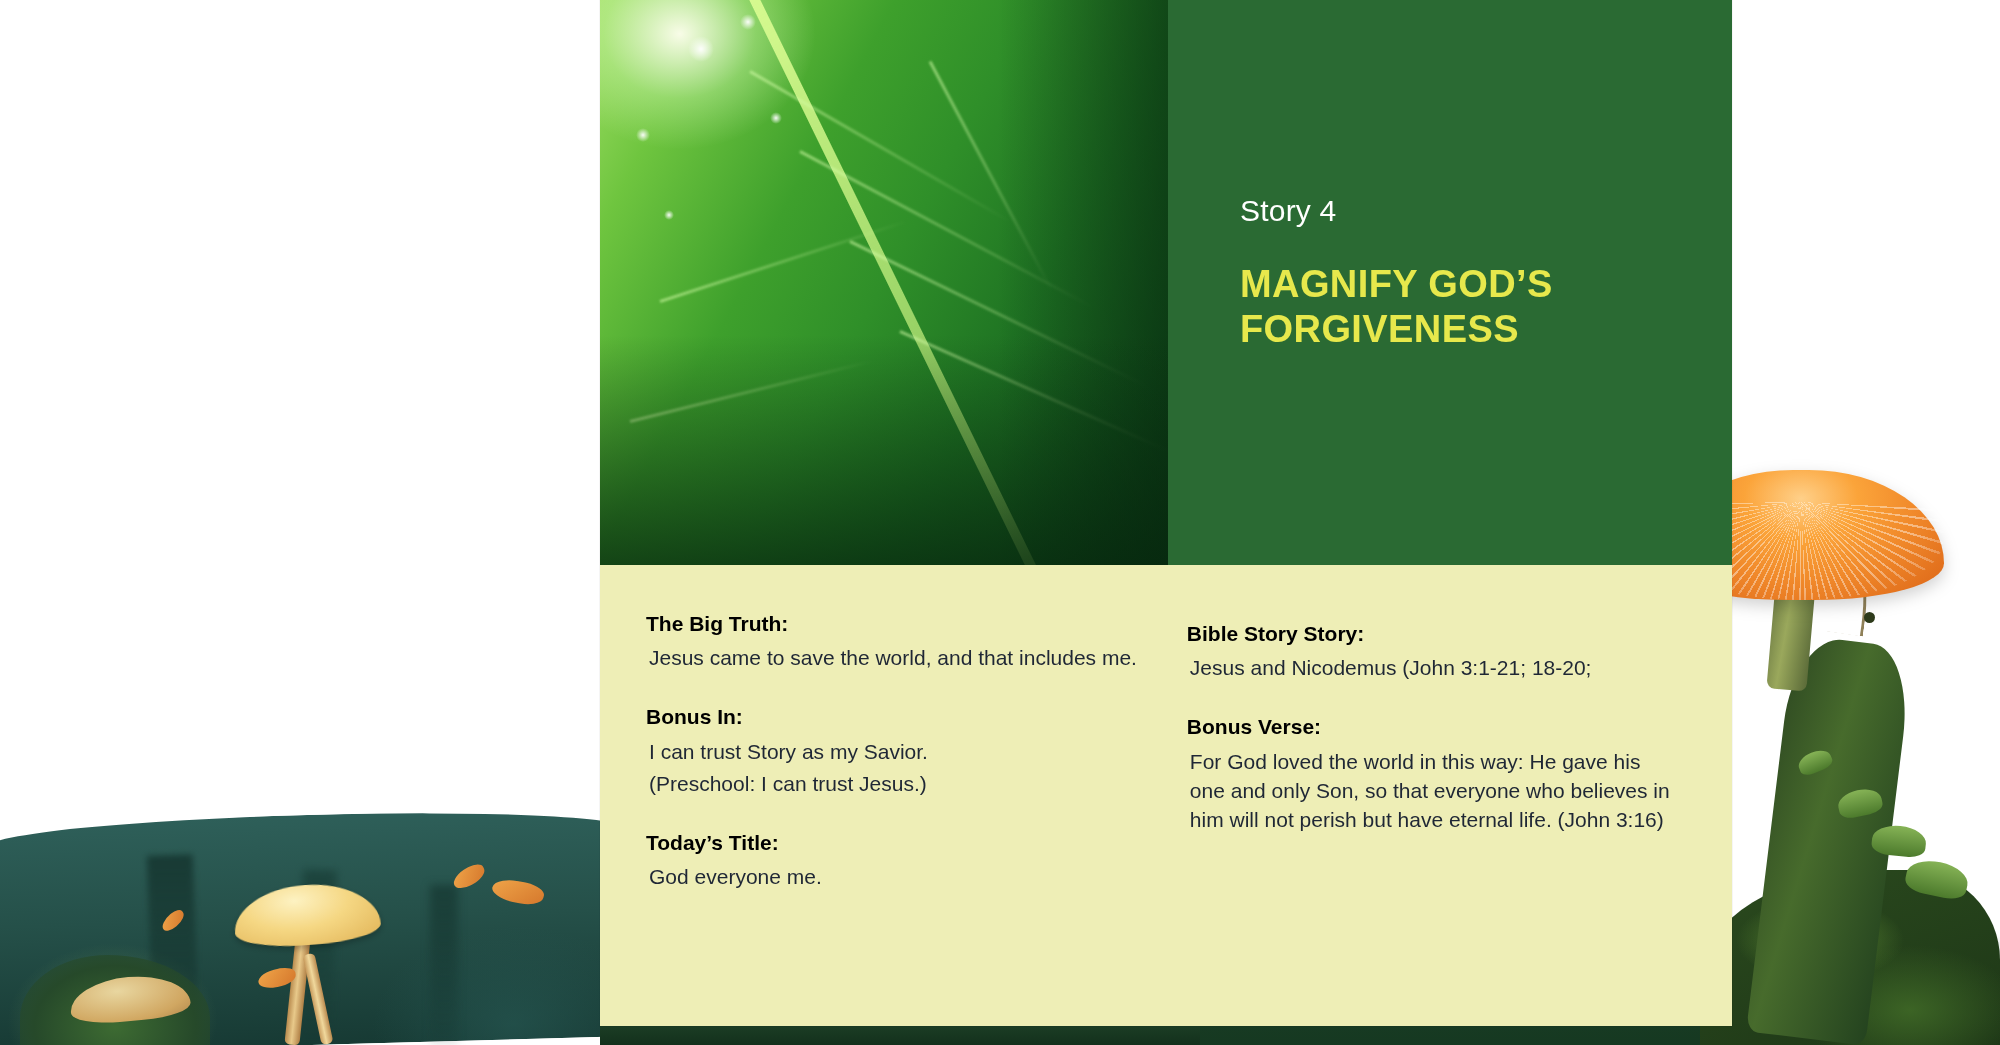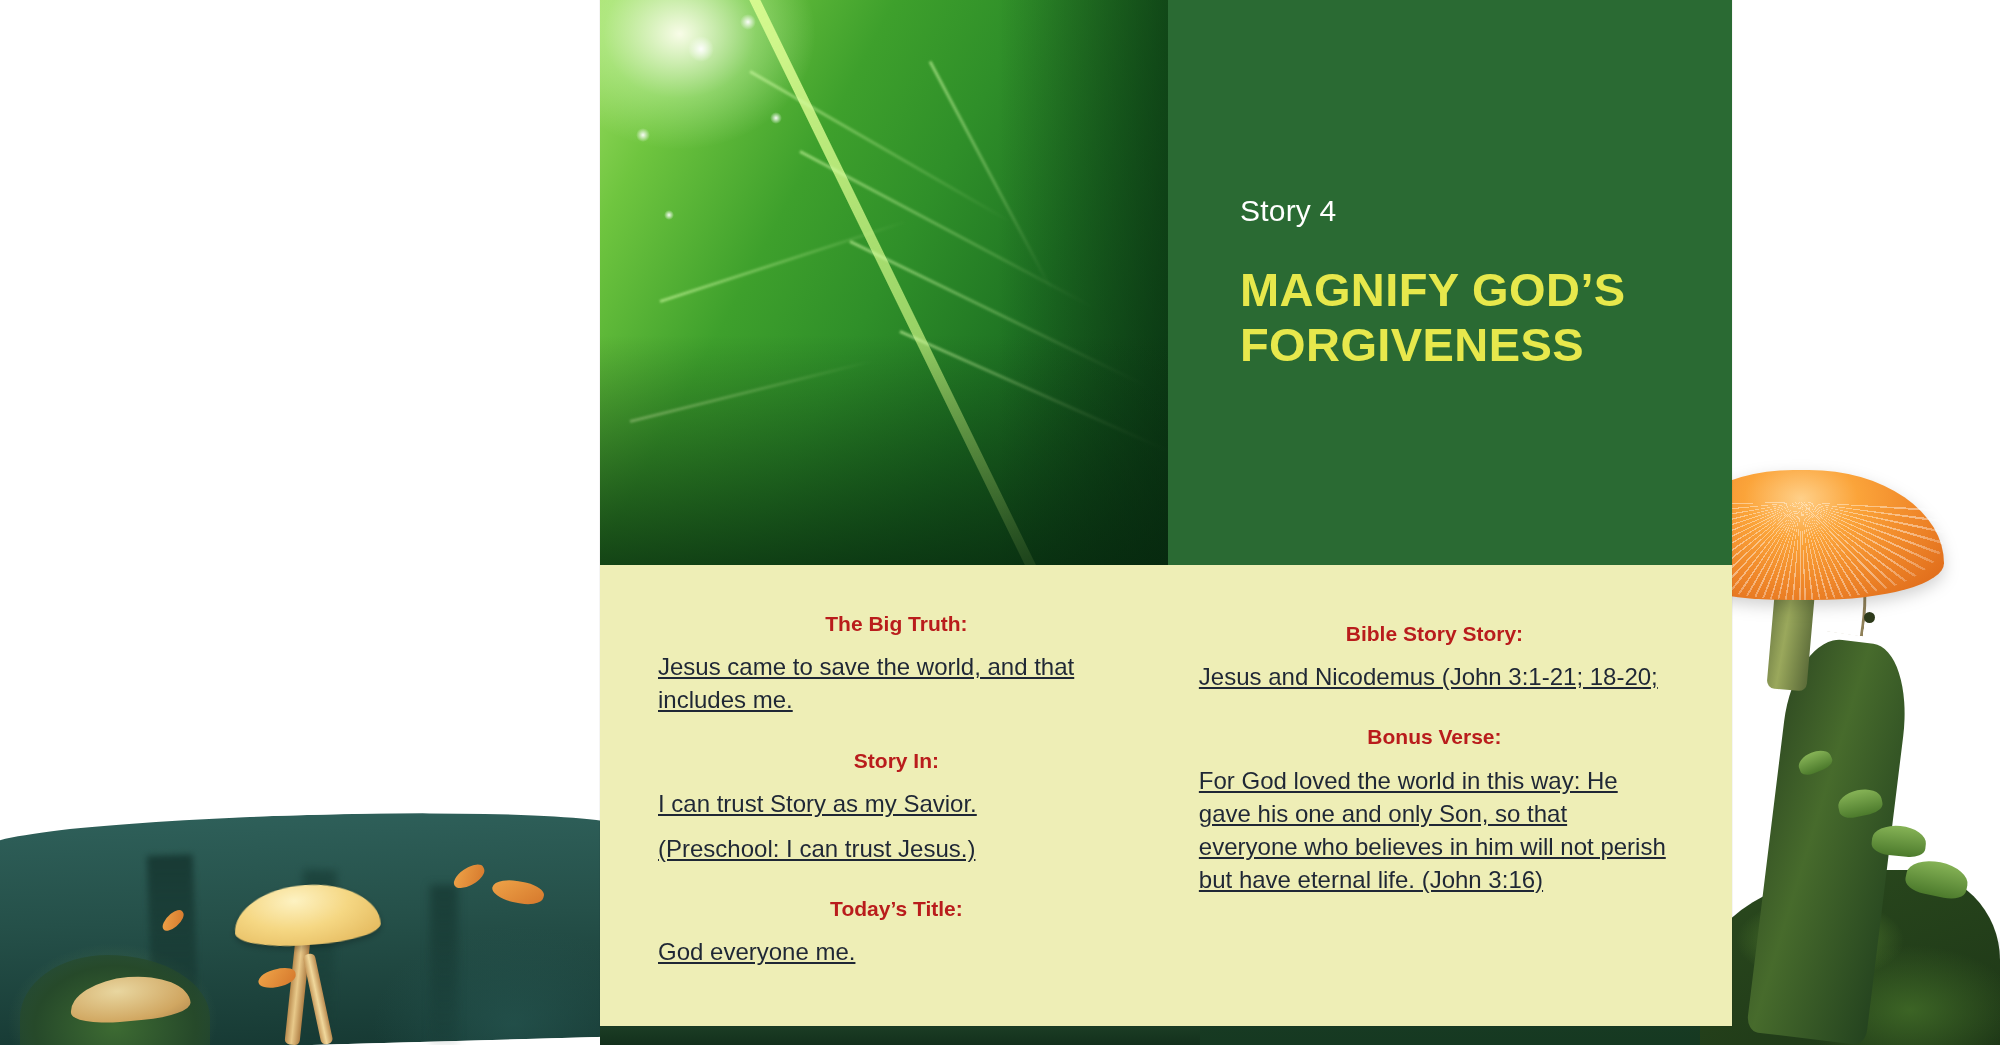--- a/index.html
+++ b/index.html
@@ -182,41 +182,41 @@
   
   #title-panel{
     position:relative;flex:1;background:#2a6a33;
     padding:196px 0 0 72px;box-sizing:border-box;
   }
   #story-label{
     color:#ffffff;font-size:30px;font-weight:400;letter-spacing:.2px;
     margin:0 0 36px 0;line-height:1;
   }
   #story-title{
-    color:#e7e84c;font-size:47px;font-weight:bold;line-height:1.18;
+    color:#e7e84c;font-size:38px;font-weight:bold;line-height:1.18;
     margin:0;letter-spacing:.4px;max-width:420px;
     text-transform:uppercase;
   }
 
   
   #card-body{
     position:absolute;left:0;top:565px;width:1132px;height:461px;
     display:flex;box-sizing:border-box;padding:45px 50px 0 46px;
   }
   .col{box-sizing:border-box;}
   #col-left{width:566px;padding-right:40px;}
   #col-right{width:520px;padding-top:10px;}
 
   .block{margin-bottom:30px;}
   .block:last-child{margin-bottom:0;}
   .block-label{
-    color:#b91c1c;font-size:21px;font-weight:bold;line-height:1.35;margin:0 0 6px 0;text-align:center;
+    color:#000000;font-size:21px;font-weight:bold;line-height:1.35;margin:0 0 6px 0;
   }
   .block-text{
-    color:#1f2735;font-size:24px;font-weight:400;line-height:1.38;margin:12px;text-decoration:underline;
+    color:#1f2735;font-size:21px;font-weight:400;line-height:1.38;margin:3px;
   }
   .block-text + .block-text{margin-top:2px;}
 </style>
 </head>
 <body>
 
 <div class="art" id="forest-band"></div>
 <div class="art" id="forest-trunk-a"></div>
 <div class="art" id="forest-trunk-b"></div>
 <div class="art" id="forest-trunk-c"></div>
@@ -274,21 +274,21 @@
 
   </div>
 
   <div id="card-body">
     <div class="col" id="col-left">
         <div class="block">
           <p class="block-label">The Big Truth:</p>
           <p class="block-text">Jesus came to save the world, and that includes me.</p>
         </div>
         <div class="block">
-          <p class="block-label">Story In:</p>
+          <p class="block-label">Bonus In:</p>
           <p class="block-text">I can trust Story as my Savior.</p>
           <p class="block-text">(Preschool: I can trust Jesus.)</p>
         </div>
         <div class="block">
           <p class="block-label">Today’s Title:</p>
           <p class="block-text">God everyone me.</p>
         </div>
       </div>
     <div class="col" id="col-right">
         <div class="block">

